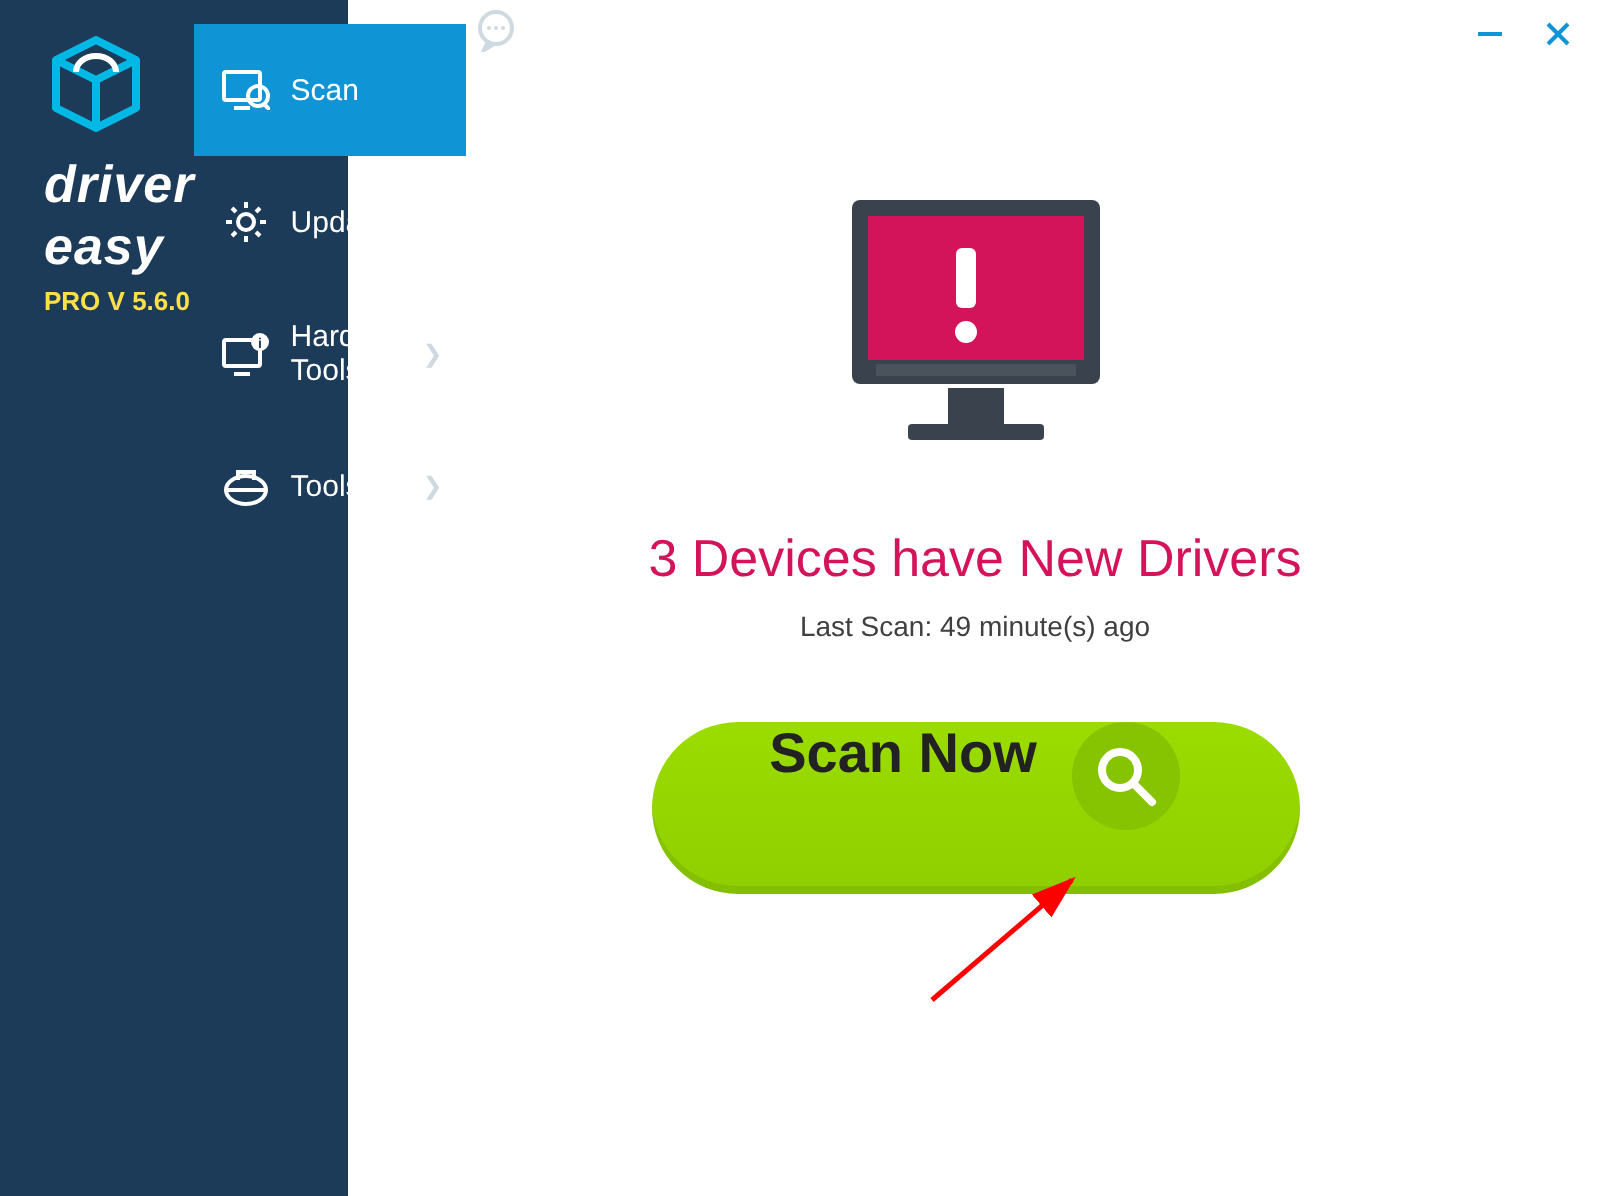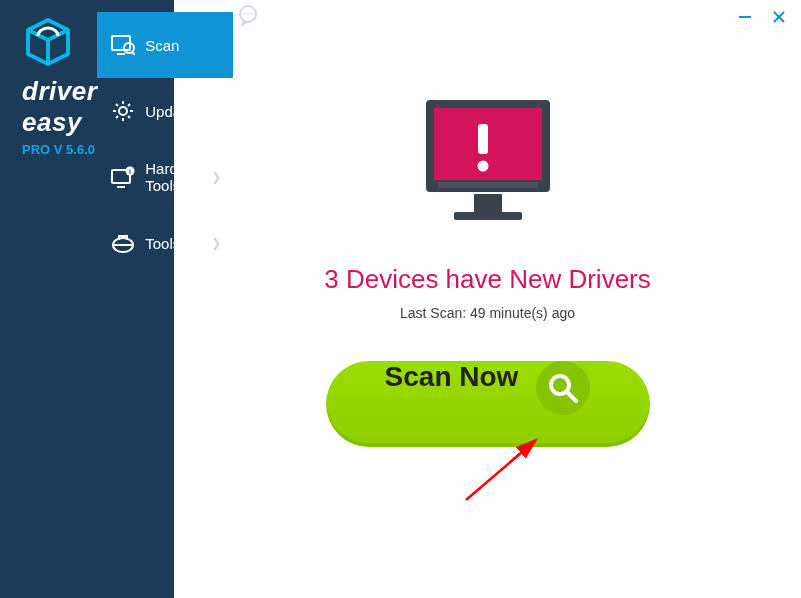--- a/index.html
+++ b/index.html
@@ -1,21 +1,21 @@
 <!DOCTYPE html>
 <html><head>
 <meta charset="utf-8">
 <style>
   * { box-sizing: border-box; margin: 0; padding: 0; font-family: "Segoe UI", Arial, sans-serif; }
   html, body { width: 801px; height: 598px; overflow: hidden; }
   .app { display: flex; width: 801px; height: 598px; background: #fff; position: relative; }
   .sidebar { width: 174px; height: 598px; background: #1c3b58; display: flex; flex-direction: row; }
   .logo-block { padding: 18px 0 8px 22px; }
   .brand { color: #fff; font-style: italic; font-weight: 600; font-size: 26px; letter-spacing: 0.5px; margin-top: 6px; }
-  .version { color: #0ea5e9; font-size: 13px; font-weight: 700; margin-top: 4px; }
+  .version { color: #fde047; font-size: 13px; font-weight: 700; margin-top: 4px; }
   .nav { margin-top: 12px; display: flex; flex-direction: column; }
   .nav-item { height: 66px; display: flex; align-items: center; padding: 0 23px 0 14px; color: #fff; font-size: 15px; cursor: pointer; position: relative; }
   .nav-item.active { background: #0f94d6; }
   .nav-item .icon { width: 24px; height: 24px; margin-right: 10px; display: flex; align-items: center; justify-content: center; }
   .nav-item .chev { position: absolute; right: 12px; color: #cfd9e2; font-size: 12px; }
   .spacer { flex: 1; }
   .bottom-icons { display: flex; justify-content: flex-end; padding: 0 18px 6px 0; gap: 0; }
   .like-row { display: flex; align-items: center; padding: 12px 14px 18px 14px; color: #fff; font-size: 14px; }
   .like-row .icon { width: 24px; height: 24px; margin-right: 10px; }
   .titlebar { position: absolute; top: 0; right: 0; height: 34px; display: flex; align-items: center; gap: 14px; padding-right: 12px; }

